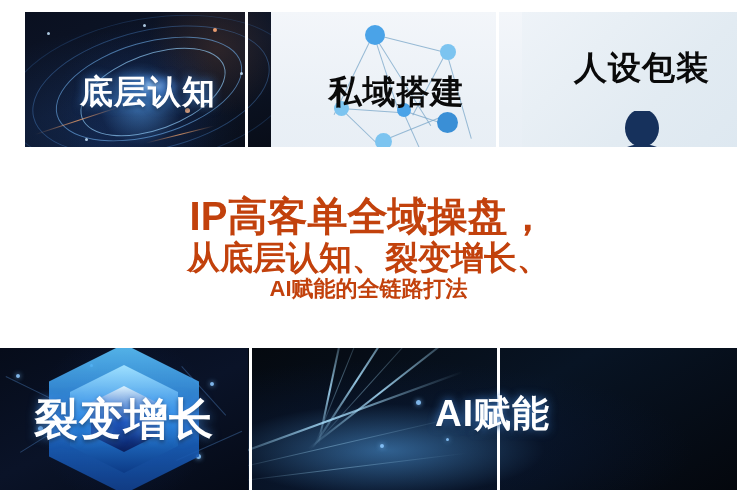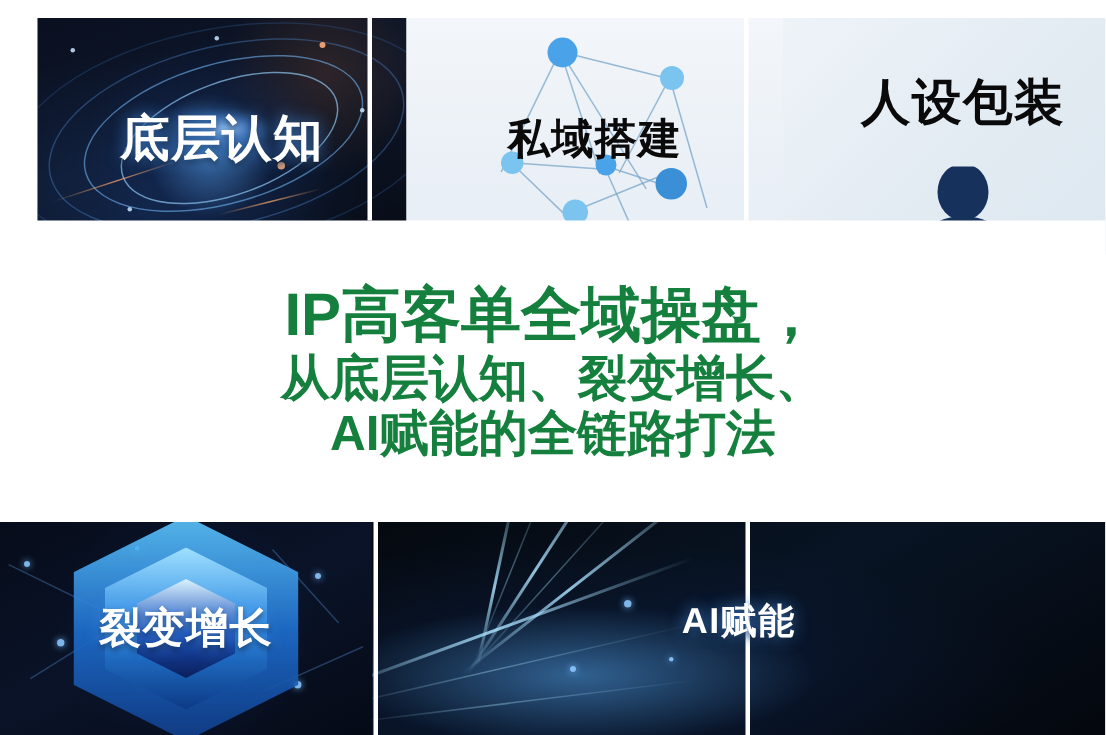--- a/index.html
+++ b/index.html
@@ -50,26 +50,26 @@
   
   .p3{flex:1 1 auto;height:100%;background:linear-gradient(135deg,#eef3f8 0%,#e2ebf2 55%,#dce7f0 100%);}
   .silhouette{position:absolute;left:50%;bottom:0;transform:translateX(-50%);}
 
   
   #headline{
     position:absolute;left:0;top:147px;width:737px;height:201px;
     background:#ffffff;display:flex;flex-direction:column;
     align-items:center;justify-content:center;z-index:5;
   }
-  .hl{color:#15803d;font-weight:bold;white-space:nowrap;line-height:1.0;
+  .hl{color:#c2410c;font-weight:bold;white-space:nowrap;line-height:1.0;
       font-family:"Liberation Sans","DejaVu Sans",sans-serif;letter-spacing:0px;}
   .hl1{font-size:40px;margin:0 0 5px 0;}
   .hl2{font-size:33px;margin:0 0 4px 0;}
   .hl3{font-size:33px;margin:0 0 4px 0;}
-  .hl4{font-size:33px;margin:0;}
+  .hl4{font-size:22px;margin:0;}
 
   
   .p4{flex:0 0 250px;height:100%;background:linear-gradient(180deg,#f2f6fa 0%,#e9f0f7 70%,#e4edf5 100%);}
   .tl{position:absolute;left:30px;bottom:22px;width:190px;height:44px;}
   .tl-line{position:absolute;left:46px;top:21px;width:126px;height:3px;background:#1b3c72;}
   .tl-clock{position:absolute;left:14px;top:4px;width:36px;height:36px;border-radius:50%;
     border:3px solid #1b3c72;background:#fff;}
   .tl-hand{position:absolute;background:#1b3c72;transform-origin:0 50%;}
   .tl-dot{position:absolute;border-radius:50%;background:#4aa3e8;border:2px solid #2f6fb0;}
   .tl-end{position:absolute;right:-4px;top:8px;width:30px;height:30px;border-radius:50%;
@@ -139,21 +139,21 @@
         <div class="edge" style="left:132px;top:98px;width:54px;transform:rotate(18deg);"></div>
         <div class="edge" style="left:132px;top:98px;width:44px;transform:rotate(66deg);"></div>
         <div class="edge" style="left:112px;top:128px;width:72px;transform:rotate(-22deg);"></div>
         <div class="node" style="left:94px;top:13px;width:20px;height:20px;"></div>
         <div class="node lt" style="left:169px;top:32px;width:16px;height:16px;"></div>
         <div class="node lt" style="left:63px;top:89px;width:15px;height:15px;"></div>
         <div class="node" style="left:126px;top:91px;width:14px;height:14px;"></div>
         <div class="node dk" style="left:166px;top:100px;width:21px;height:21px;"></div>
         <div class="node lt" style="left:104px;top:121px;width:17px;height:17px;"></div>
       </div>
-      <div class="panel-label label-dark" style="font-size:28px;">私域搭建</div>
+      <div class="panel-label label-dark" style="font-size:33px;">私域搭建</div>
     </div>
 
     <div class="panel p3">
       <svg class="silhouette" width="120" height="62" viewBox="0 0 120 62">
         <ellipse cx="60" cy="17" rx="17" ry="19" fill="#16315c"></ellipse>
         <path d="M60 33 C40 34 28 44 25 62 L95 62 C92 44 80 34 60 33 Z" fill="#16315c"></path>
       </svg>
       <div class="panel-label label-dark" style="font-size:33px;margin-bottom:49px;">人设包装</div>
     </div>
   </div>
@@ -178,35 +178,35 @@
       <div class="netdot" style="left:16px;top:26px;width:4px;height:4px;"></div>
       <div class="netdot" style="left:38px;top:78px;width:5px;height:5px;"></div>
       <div class="netdot" style="left:210px;top:34px;width:4px;height:4px;"></div>
       <div class="netdot" style="left:196px;top:106px;width:5px;height:5px;"></div>
       <div class="netdot" style="left:90px;top:16px;width:3px;height:3px;"></div>
       <div class="hexcube">
         <div class="hex hex-o"></div>
         <div class="hex hex-m"></div>
         <div class="hex hex-i"></div>
       </div>
-      <div class="panel-label label-light" style="font-size:28px;">裂变增长</div>
+      <div class="panel-label label-light" style="font-size:44px;">裂变增长</div>
     </div>
 
     <div class="panel p6">
       <div class="beam" style="left:-30px;top:112px;width:260px;transform:rotate(-20deg);"></div>
       <div class="beam dim" style="left:-30px;top:124px;width:250px;transform:rotate(-13deg);"></div>
       <div class="beam dim" style="left:-20px;top:134px;width:240px;transform:rotate(-7deg);"></div>
       <div class="beam" style="left:60px;top:100px;width:200px;transform:rotate(-38deg);"></div>
       <div class="beam dim" style="left:60px;top:104px;width:190px;transform:rotate(-48deg);"></div>
       <div class="beam" style="left:64px;top:100px;width:180px;transform:rotate(-57deg);"></div>
       <div class="beam dim" style="left:66px;top:98px;width:150px;transform:rotate(-68deg);"></div>
       <div class="beam" style="left:70px;top:96px;width:120px;transform:rotate(-78deg);"></div>
       <div class="netdot" style="left:168px;top:52px;width:5px;height:5px;"></div>
       <div class="netdot" style="left:132px;top:96px;width:4px;height:4px;"></div>
       <div class="netdot" style="left:198px;top:90px;width:3px;height:3px;"></div>
-      <div class="panel-label label-light" style="font-size:24px;margin-bottom:10px;">AI赋能</div>
+      <div class="panel-label label-light" style="font-size:37px;margin-bottom:10px;">AI赋能</div>
     </div>
   </div>
 
   <div class="divider-v" style="left:249px;top:348px;height:142px;"></div>
   <div class="divider-v" style="left:497px;top:348px;height:142px;"></div>
 
 </div>
 
 </body></html>

